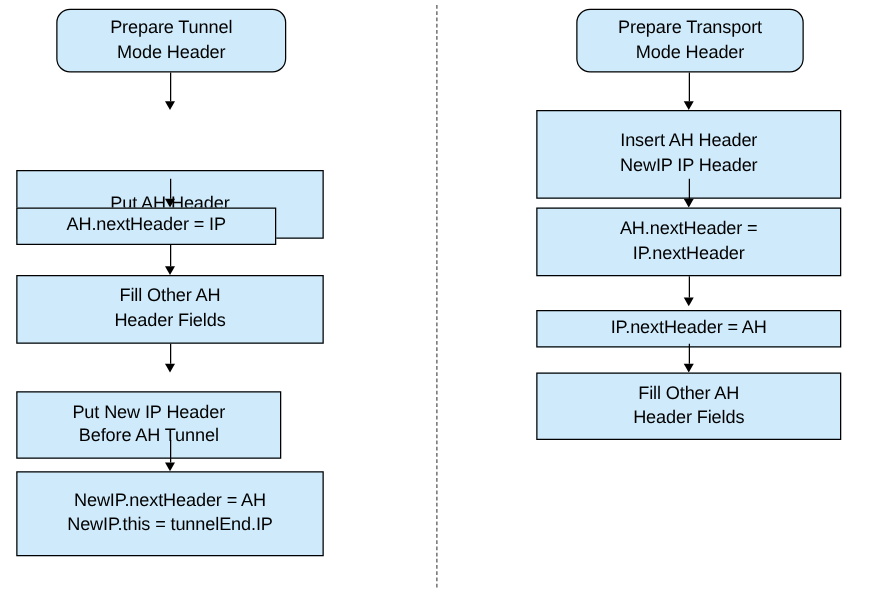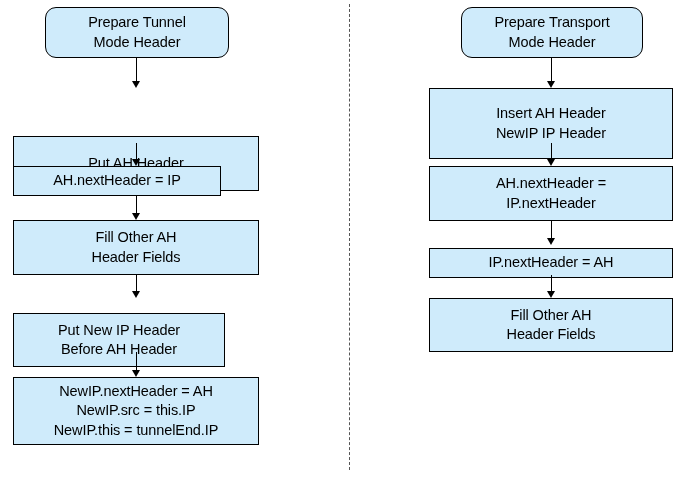--- a/index.html
+++ b/index.html
@@ -110,31 +110,30 @@
     <span class="line">Header Fields</span>
   </div>
 
   <div class="arrow" style="left:136px; top:275px; height:23px;">
     <span class="shaft" style="height:16px;"></span>
     <span class="head" style="top:16px;"></span>
   </div>
 
   <div class="node" style="left:13px; top:298px; width:212px; height:54px;margin-top:15px;">
     <span class="line">Put New IP Header</span>
-    <span class="line">Before AH Header</span>
+    <span class="line">Before AH Tunnel</span>
   </div>
 
   <div class="arrow" style="left:136px; top:352px; height:25px;">
     <span class="shaft" style="height:18px;"></span>
     <span class="head" style="top:18px;"></span>
   </div>
 
   <div class="node" style="left:13px; top:377px; width:246px; height:68px;">
     <span class="line">NewIP.nextHeader = AH</span>
-    <span class="line">NewIP.src = this.IP</span>
     <span class="line">NewIP.this = tunnelEnd.IP</span>
   </div>
 
   <div class="divider" style="left:349px; top:4px; height:466px;"></div>
 
   <div class="node terminal" style="left:461px; top:7px; width:182px; height:51px;">
     <span class="line">Prepare Transport</span>
     <span class="line">Mode Header</span>
   </div>
 

